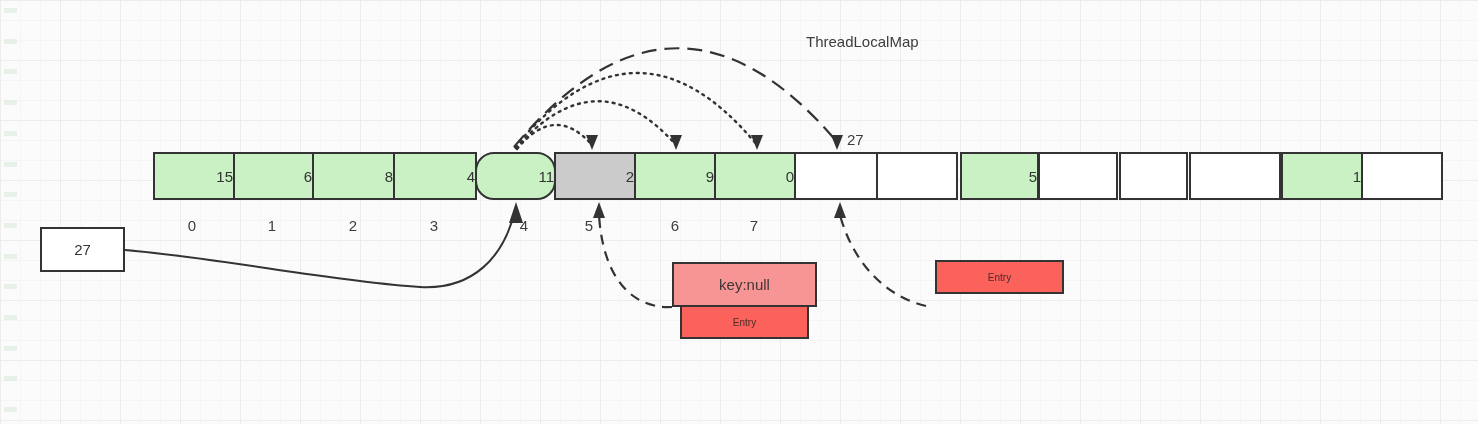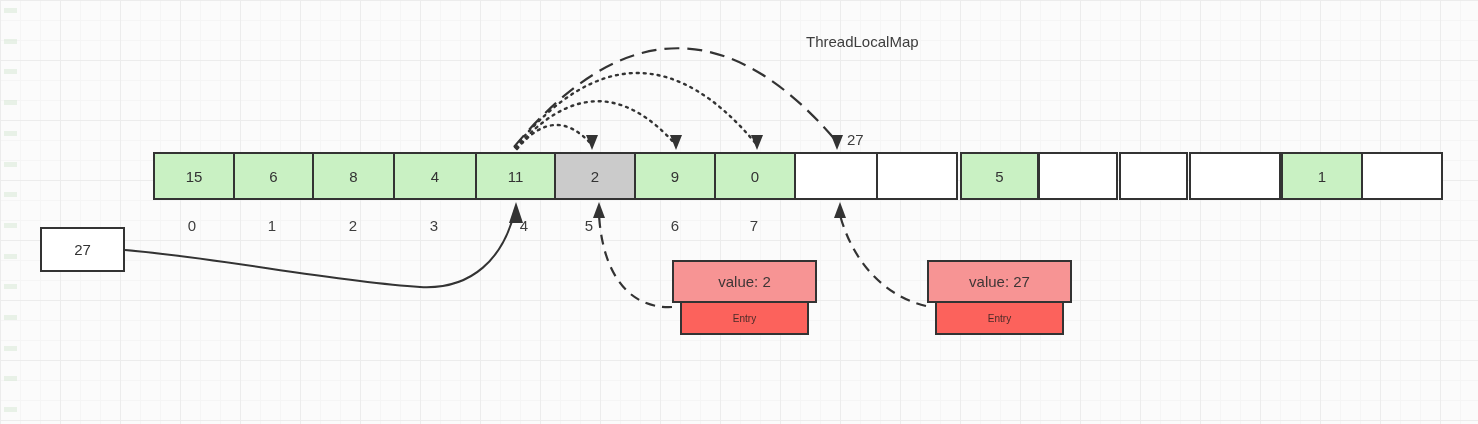--- a/index.html
+++ b/index.html
@@ -20,21 +20,21 @@
   .overlay{position:absolute;left:0;top:0;pointer-events:none;}
   .overlay path{fill:none;stroke:var(--line,#333);}
   .overlay path.solid{stroke-width:2;}
   .overlay path.dashed{stroke-width:2.2;stroke-dasharray:15 8;}
   .overlay path.dashed2{stroke-width:2.2;stroke-dasharray:10 7;}
   .overlay path.dotted{stroke-width:2.4;stroke-dasharray:2 5;stroke-linecap:round;}
   .overlay polygon{fill:var(--line,#333);stroke:none;}
   .cell{
     position:absolute;top:152px;height:48px;box-sizing:border-box;
     border:2px solid var(--border,#333);
-    display:flex;align-items:center;justify-content:center;
+    display:flex;align-items:center;justify-content:flex-end;
     font-size:15px;color:#333;
   }
   .fill-green{background:var(--cell-green,#c9f1c3);}
   .fill-gray{background:var(--cell-gray,#cbcbcb);}
   .fill-empty{background:var(--cell-empty,#fff);}
   .idx{
     position:absolute;top:217px;transform:translateX(-50%);
     font-size:15px;color:var(--text);
   }
   .slot8-label{position:absolute;left:847px;top:131px;font-size:15px;color:var(--text);}
@@ -109,21 +109,21 @@
   </div>
       <div class="cell fill-green" style="left: 233px; width: 81px;">
     <span>6</span>
   </div>
       <div class="cell fill-green" style="left: 312px; width: 83px;">
     <span>8</span>
   </div>
       <div class="cell fill-green" style="left: 393px; width: 84px;">
     <span>4</span>
   </div>
-      <div class="cell fill-green" style="left: 475px; width: 81px;">
+      <div class="cell fill-green" style="left: 475px; width: 81px; border-radius: 19px;">
     <span>11</span>
   </div>
       <div class="cell fill-gray" style="left: 554px; width: 82px;">
     <span>2</span>
   </div>
       <div class="cell fill-green" style="left: 634px; width: 82px;">
     <span>9</span>
   </div>
       <div class="cell fill-green" style="left: 714px; width: 82px;">
     <span>0</span>
@@ -164,22 +164,21 @@
       <div class="idx" style="left: 754px;">7</div>
     </div>
 
   <div class="slot8-label">27</div>
 
   <div class="pointer-box">
     <span>27</span>
   </div>
 
   <div class="entry-box" style="left:672px">
-    <div class="entry-row val">value: 2</div>
+    <div class="entry-row key">key:null</div>
     <div class="entry-footer">Entry</div>
   </div>
 
   <div class="entry-box" style="left:927px">
-    <div class="entry-row val">value: 27</div>
     <div class="entry-footer">Entry</div>
   </div>
 
 </div>
 
 </body></html>

